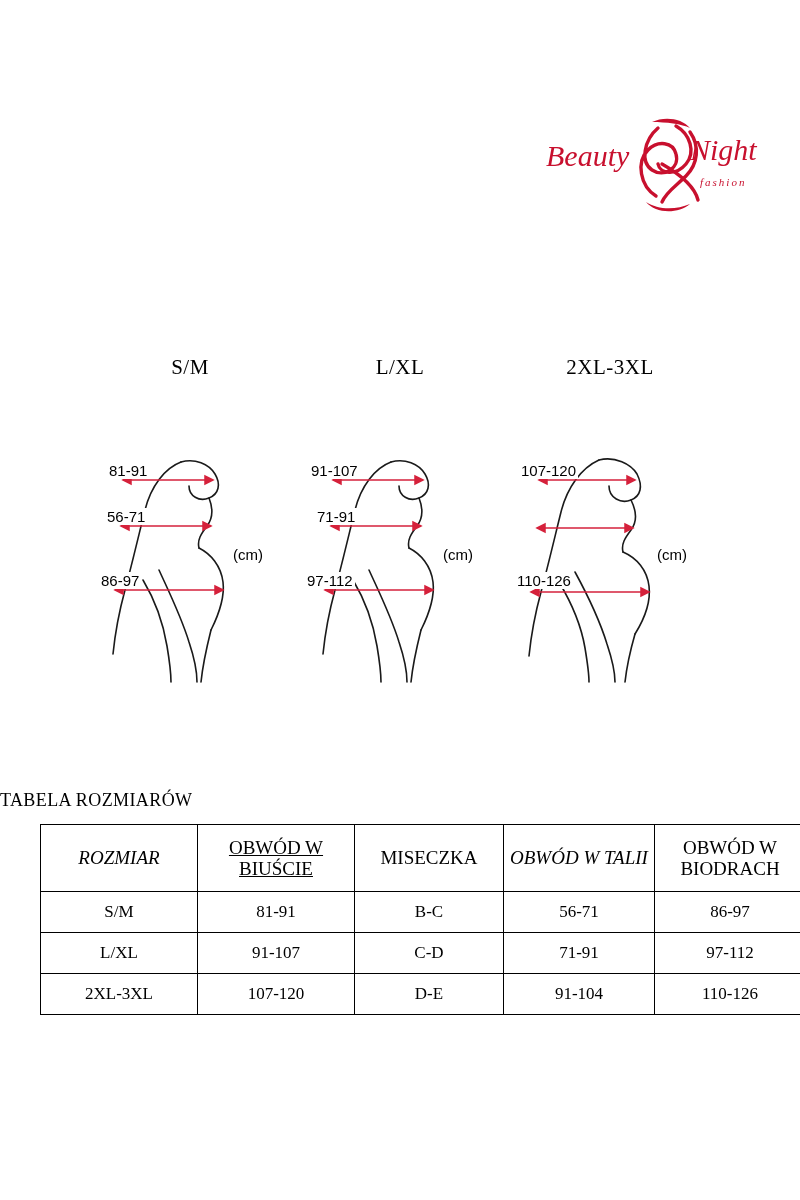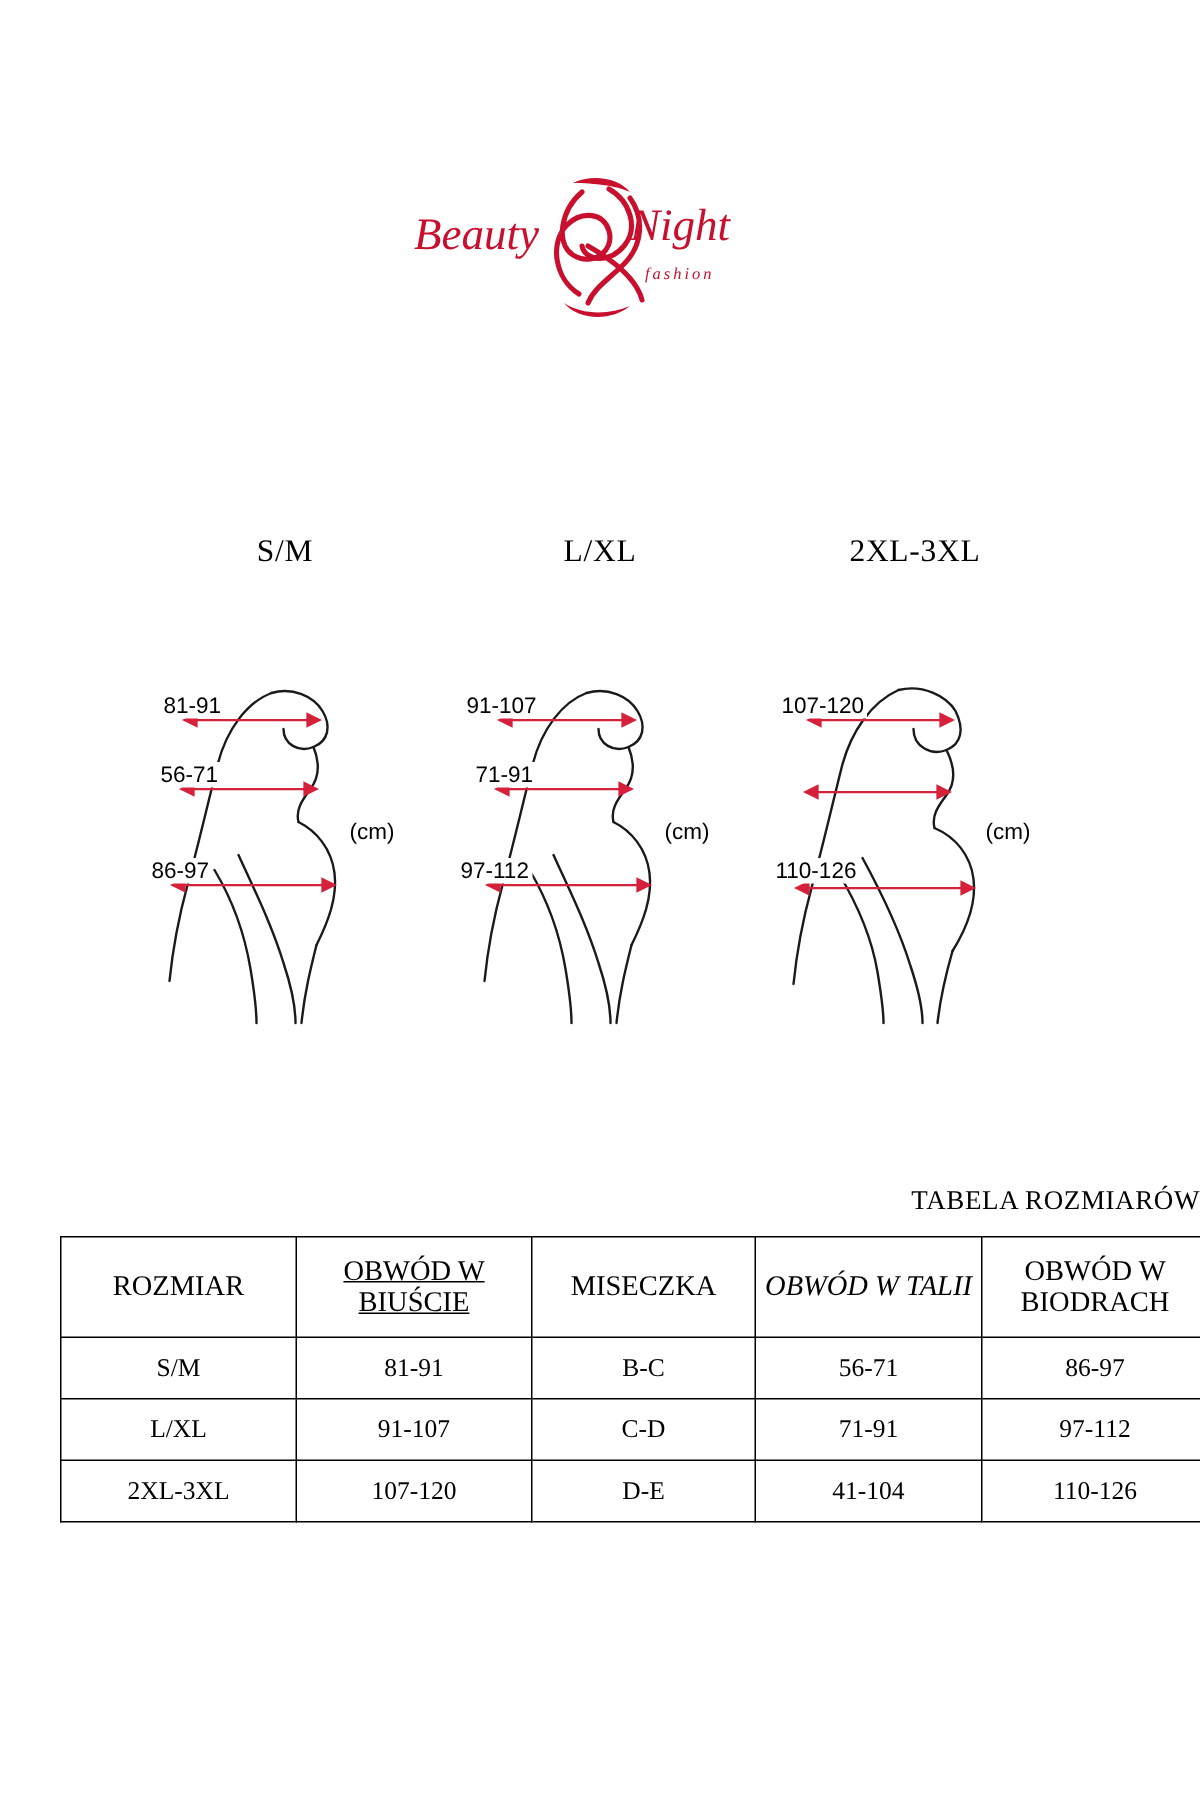--- a/index.html
+++ b/index.html
@@ -15,21 +15,21 @@
     color: #000000;
     overflow: hidden;
   }
 
   
   .logo-wrap {
     position: absolute;
     top: 110px;
     left: 0;
     width: 800px;
-    text-align: center;
+    text-align: right;
     text-decoration: underline;
   }
   .logo-svg {
     display: inline-block;
   }
 
   
   .figures {
     position: absolute;
     top: 355px;
@@ -66,21 +66,21 @@
     font-size: 15px;
     color: #000;
   }
 
   
   .table-caption {
     position: absolute;
     top: 790px;
     left: 0;
     width: 800px;
-    text-align: right;
+    text-align: left;
     font-family: "Liberation Serif", serif;
     font-size: 18px;
     letter-spacing: 0.4px;
   }
   table.size-table {
     position: absolute;
     top: 824px;
     left: 40px;
     width: 720px;
     border-collapse: collapse;
@@ -99,21 +99,21 @@
     height: 62px;
     line-height: 1.12;
     padding: 2px 4px;
   }
   table.size-table tbody td {
     font-size: 17px;
     height: 36px;
     padding: 2px 4px;
   }
   
-  .col-size    { width: 148px; }
+  .col-size    { width: 148px; font-style: italic; }
   .col-bust    { width: 148px; text-decoration: underline; }
   .col-cup     { width: 140px; }
   .col-waist   { width: 142px; font-style: italic; }
   .col-hips    { width: 142px; }
 </style>
 </head>
 <body>
 
 <div class="logo-wrap">
   <svg class="logo-svg" width="260" height="110" viewBox="0 0 260 110" xmlns="http://www.w3.org/2000/svg">
@@ -269,17 +269,17 @@
       <td>L/XL</td>
       <td>91-107</td>
       <td>C-D</td>
       <td>71-91</td>
       <td>97-112</td>
     </tr>
     <tr>
       <td>2XL-3XL</td>
       <td>107-120</td>
       <td>D-E</td>
-      <td>41-104</td>
+      <td>91-104</td>
       <td>110-126</td>
     </tr>
   </tbody>
 </table>
 
 </body></html>

